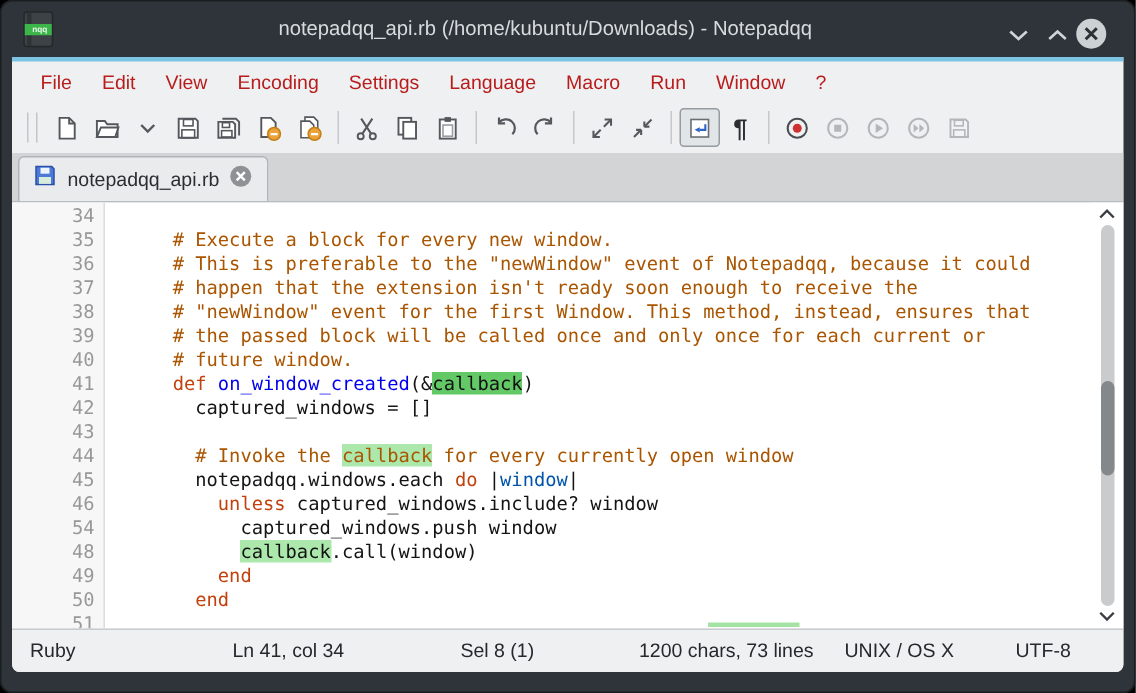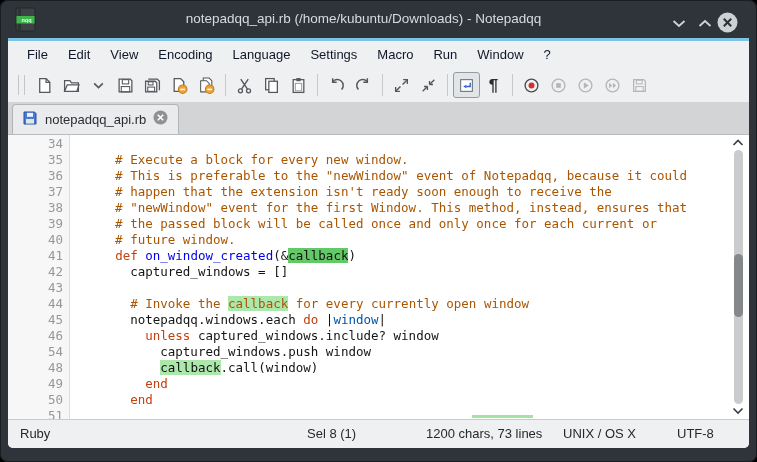--- a/index.html
+++ b/index.html
@@ -13,21 +13,21 @@
   .title{position:absolute;left:60px;right:90px;top:0;height:38px;line-height:38px;
          text-align:center;color:#d7dbde;font-size:13.5px;white-space:nowrap;overflow:hidden;}
   .winbtn{position:absolute;top:12px;width:22px;height:22px;display:flex;align-items:center;justify-content:center;cursor:default;}
   .btn-min{left:668px;} .btn-max{left:694px;} .btn-close{left:716px;top:11px;}
   
   .content{position:absolute;left:8px;right:8px;top:38px;bottom:14px;background:#eff0f1;
            border-radius:0 0 5px 5px;display:flex;flex-direction:column;overflow:hidden;}
   .accent{height:3px;background:#7dc3e3;flex:0 0 auto;}
   
   .menubar{height:27px;display:flex;align-items:center;padding-left:9px;flex:0 0 auto;}
-  .menu-item{padding:0 10px;font-size:13px;color:#0f172a;line-height:27px;cursor:default;}
+  .menu-item{padding:0 10px;font-size:13px;color:#b91c1c;line-height:27px;cursor:default;}
   
   .toolbar{height:34px;display:flex;align-items:center;padding-left:10px;flex:0 0 auto;}
   .grip{width:5px;height:20px;border-left:1px solid #c3c6c9;border-right:1px solid #c3c6c9;margin-right:6px;}
   .tbtn{width:27px;height:27px;display:flex;align-items:center;justify-content:center;border-radius:3px;}
   .tbtn.pressed{border:1px solid #959ba0;background:#e2e5e7;width:25px;height:24px;}
   .tsep{width:1px;height:22px;background:#c6c9cc;margin:0 5px;}
   .pilcrow{font-size:17px;font-weight:bold;color:#2b2e31;line-height:1;}
   
   .tabbar{height:32px;background:#d2d4d6;border-bottom:1px solid #b9bcbe;flex:0 0 auto;
           display:flex;align-items:flex-end;padding-left:4px;}
@@ -95,22 +95,22 @@
   </div>
 
   <div class="content">
     <div class="accent"></div>
 
     <div class="menubar">
       <span class="menu-item">File</span>
       <span class="menu-item">Edit</span>
       <span class="menu-item">View</span>
       <span class="menu-item">Encoding</span>
+      <span class="menu-item">Settings</span>
       <span class="menu-item">Language</span>
-      <span class="menu-item">Settings</span>
       <span class="menu-item">Macro</span>
       <span class="menu-item">Run</span>
       <span class="menu-item">Window</span>
       <span class="menu-item">?</span>
     </div>
 
     <div class="toolbar">
       <span class="grip"></span>
 
       <span class="tbtn">
@@ -320,19 +320,20 @@
         <span class="vs-arrow vs-down">
           <svg width="12" height="8" viewBox="0 0 12 8">
               <polyline points="1.5,1.5 6,6 10.5,1.5" fill="none" stroke="#3a3e42" stroke-width="1.6"></polyline>
             </svg>
         </span>
       </div>
     </div>
 
     <div class="statusbar">
       <span class="st-lang">Ruby</span>
+      <span class="st-pos">Ln 41, col 34</span>
       <span class="st-sel">Sel 8 (1)</span>
       <span class="st-stats">1200 chars, 73 lines</span>
       <span class="st-eol">UNIX / OS X</span>
       <span class="st-enc">UTF-8</span>
     </div>
   </div>
 </div>
 
 </body></html>

